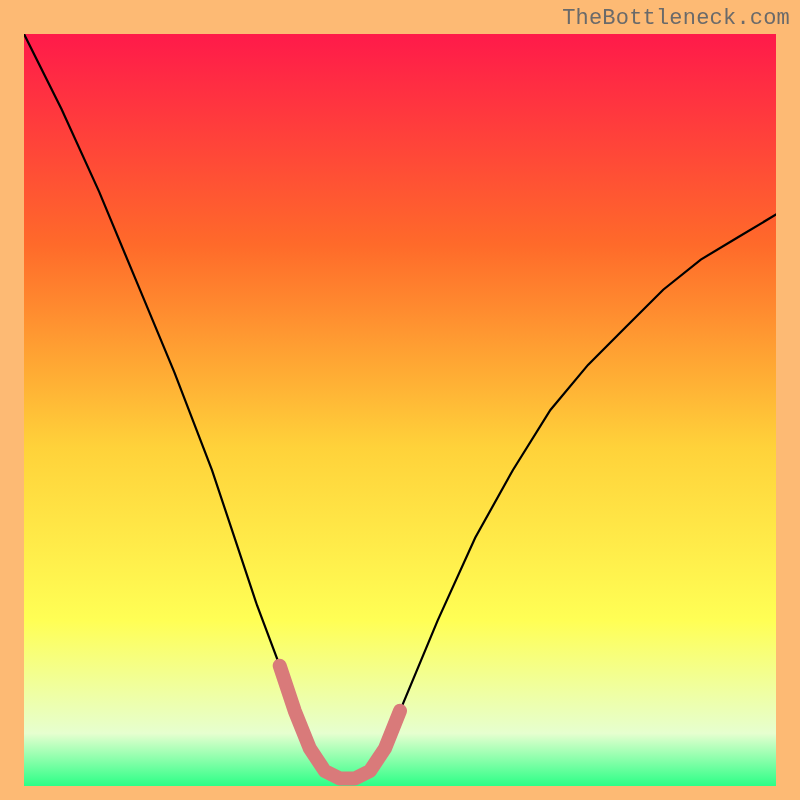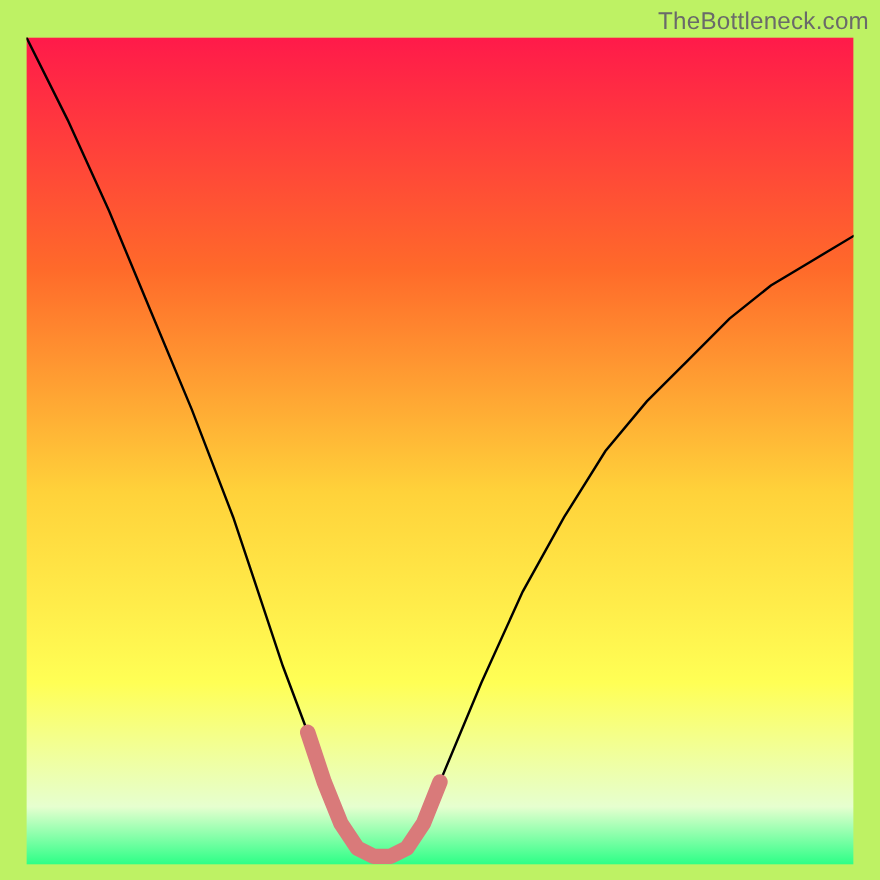--- a/index.html
+++ b/index.html
@@ -7,21 +7,22 @@
     padding: 0;
     width: 800px;
     height: 800px;
     background: #000;
     overflow: hidden;
     font-family: Arial, Helvetica, sans-serif;
   }
   .frame {
     position: absolute;
     inset: 0;
-    background: #bef264;
+    background: #fdba74;
+    font-family: Liberation Mono, monospace;
   }
   .watermark {
     position: absolute;
     top: 6px;
     right: 10px;
     color: #6a6a6a;
     font-size: 22px;
     font-weight: 500;
     letter-spacing: 0.2px;
     z-index: 5;

